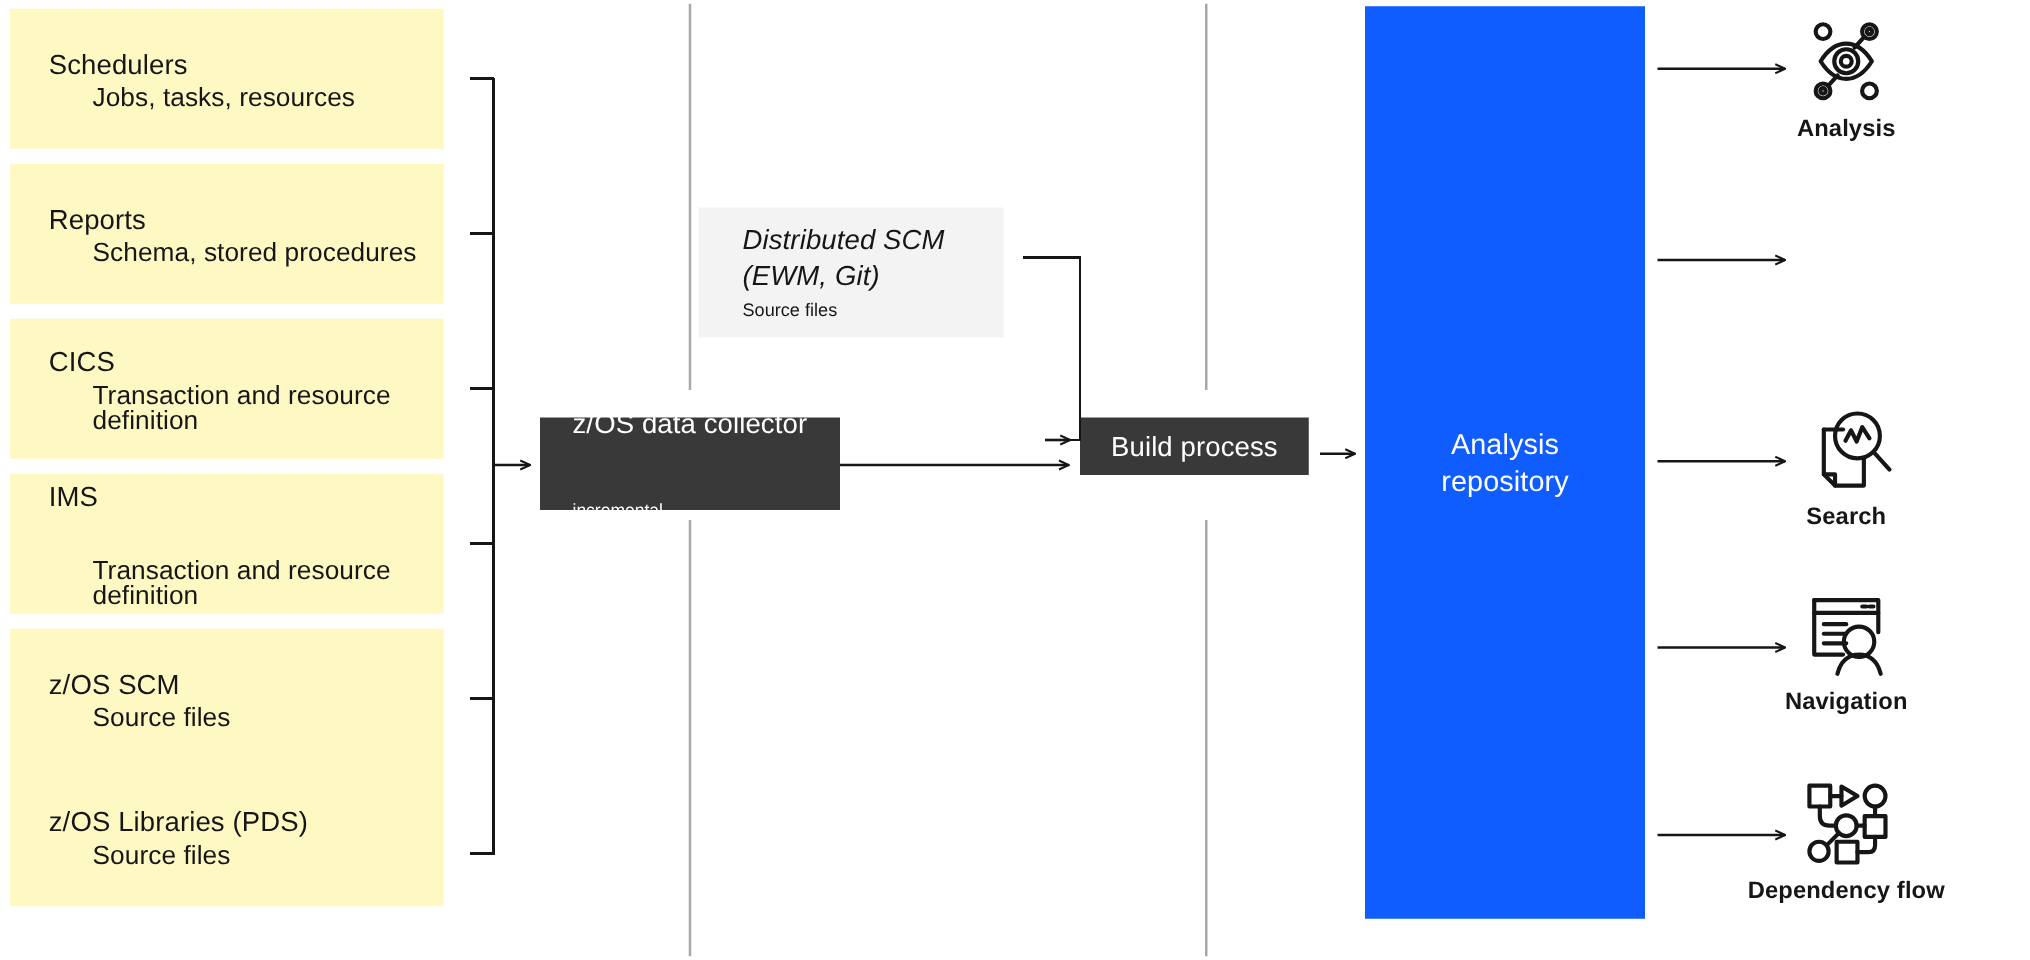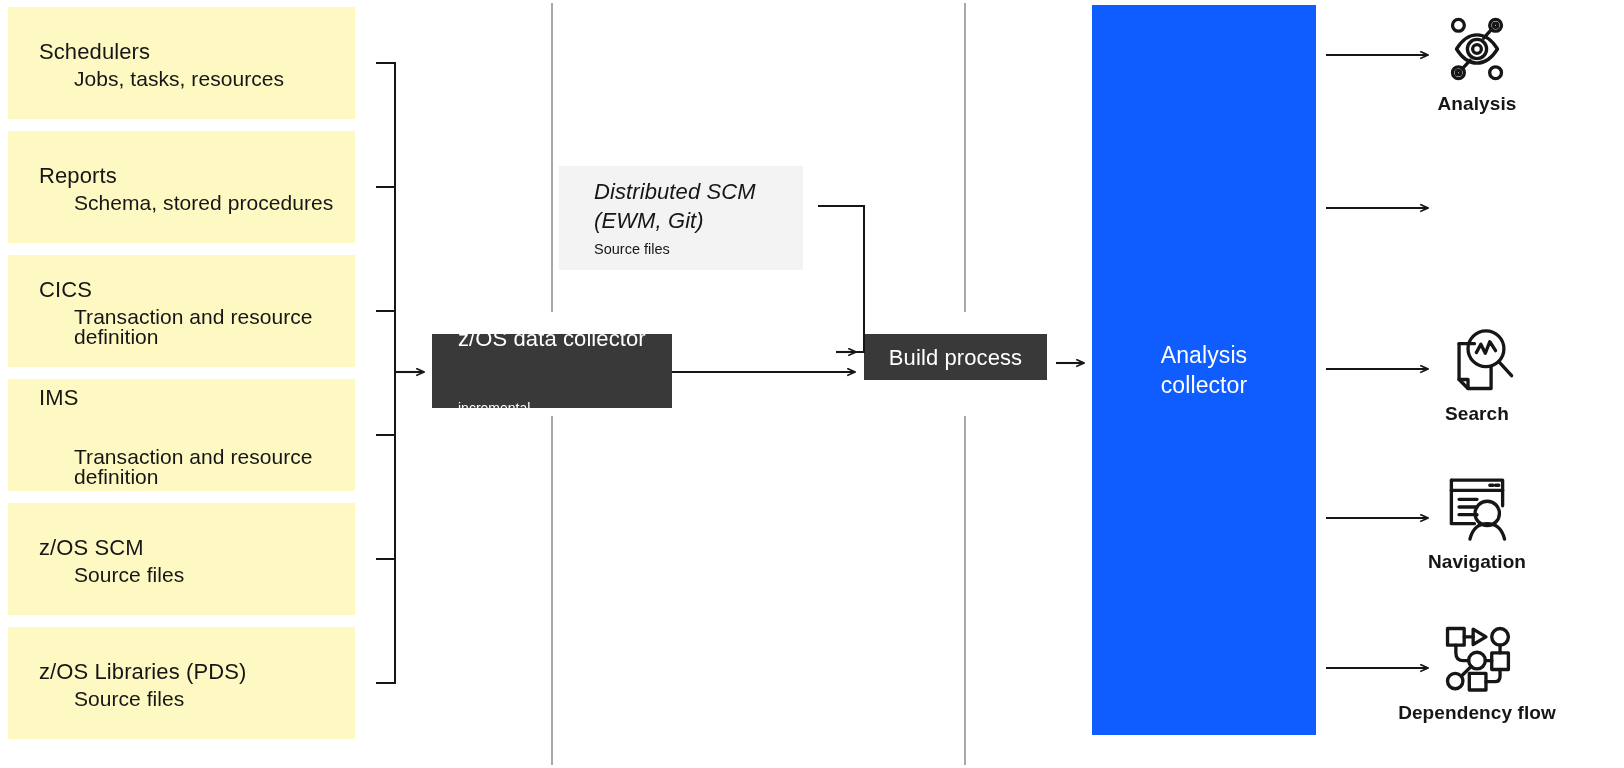--- a/index.html
+++ b/index.html
@@ -100,21 +100,21 @@
   <div class="src-card" style="top:379px;height:112px;gap:32px;">
     <div class="src-title">IMS</div>
     <div class="src-sub">Transaction and resource definition</div>
   </div>
 
   <div class="src-card" style="top:503px;height:112px;">
     <div class="src-title">z/OS SCM</div>
     <div class="src-sub">Source files</div>
   </div>
 
-  <div class="src-card" style="top:627px;height:112px;">
+  <div class="src-card" style="top:613px;height:112px;">
     <div class="src-title">z/OS Libraries (PDS)</div>
     <div class="src-sub">Source files</div>
   </div>
 
   <div class="grey-box" style="left:559px;top:166px;width:244px;height:104px;padding-left:35px;">
     <div class="grey-title">Distributed SCM</div>
     <div class="grey-title">(EWM, Git)</div>
     <div class="grey-sub">Source files</div>
   </div>
 
@@ -123,21 +123,21 @@
     <div class="dark-sub">incremental</div>
   </div>
 
   <div class="dark-box" style="left:864px;top:334px;width:183px;height:46px;align-items:center;padding-left:0;">
     <div class="dark-title">Build process</div>
   </div>
 
   <div id="repo" style="left:1092px;top:5px;width:224px;height:730px;">
     <div>
       <div class="repo-label">Analysis</div>
-      <div class="repo-label">collector</div>
+      <div class="repo-label">repository</div>
     </div>
   </div>
 
   <svg id="wires" viewBox="0 0 1624 768">
     <defs>
       <marker id="arw" markerWidth="9" markerHeight="9" refX="8.4" refY="4.5" orient="auto" markerUnits="userSpaceOnUse">
         <path d="M0.6,0.9 L8.4,4.5 L0.6,8.1" fill="none" stroke="#161616" stroke-width="1.7"></path>
       </marker>
     </defs>
     <g stroke="#161616" stroke-width="2.1" fill="none" shape-rendering="crispEdges">

